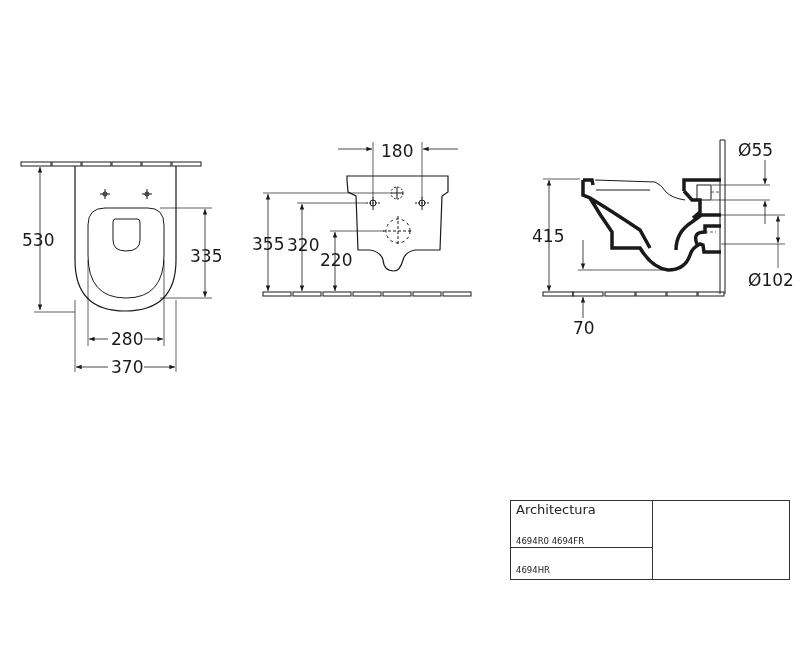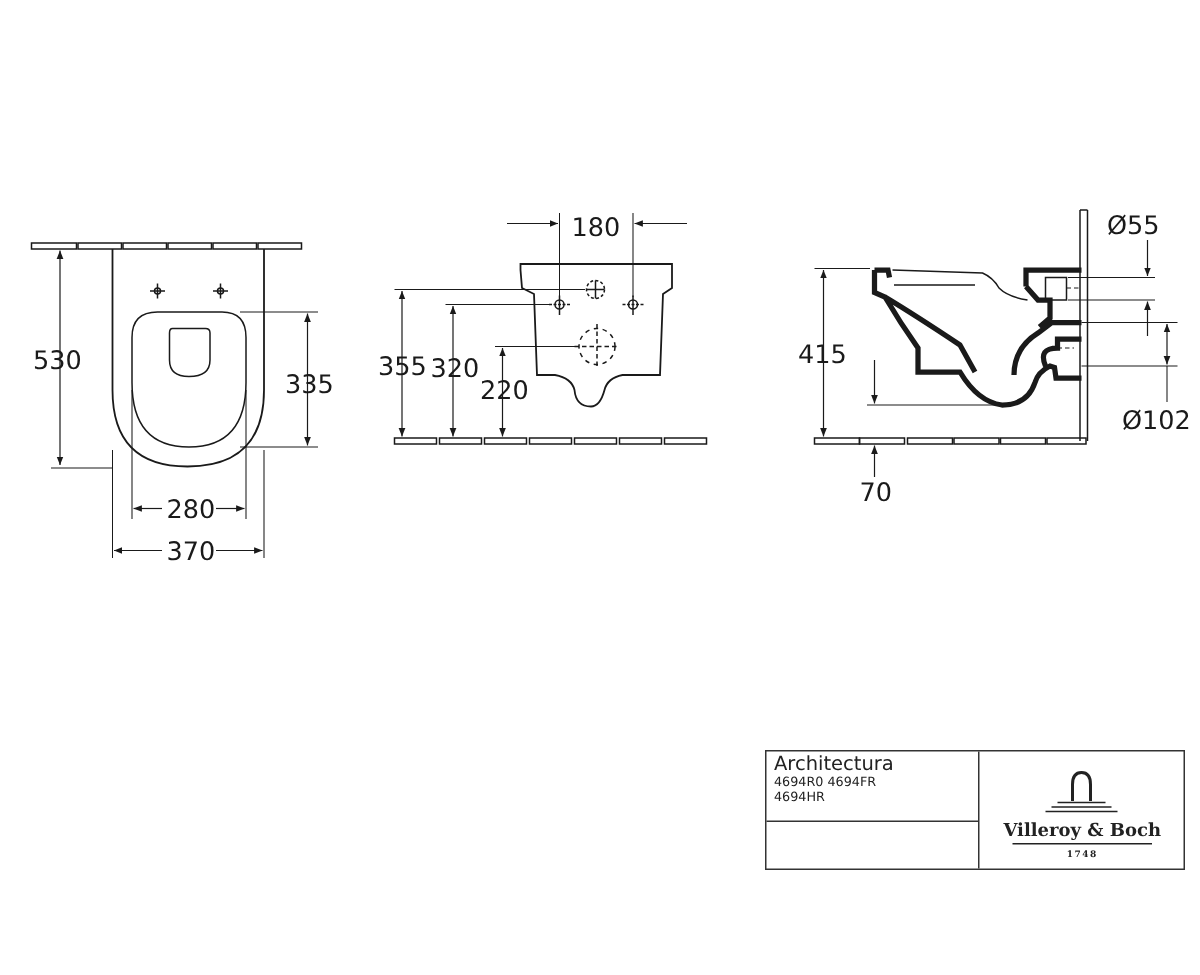--- a/index.html
+++ b/index.html
@@ -3,21 +3,21 @@
 <meta charset="utf-8">
 <style>
   html, body { margin: 0; padding: 0; background: #ffffff; }
   body { width: 800px; height: 650px; position: relative; overflow: hidden; font-family: "DejaVu Sans", sans-serif; }
   #drawing { position: absolute; left: 0; top: 0; width: 800px; height: 650px; }
   .dim-text { font-family: "DejaVu Sans", sans-serif; font-size: 17px; fill: #1a1a1a; }
   .title-block { position: absolute; left: 510px; top: 500px; width: 280px; height: 80px; border: 1px solid #333; box-sizing: border-box; }
   .tb-left { position: absolute; left: 0; top: 0; width: 142px; height: 100%; border-right: 1px solid #333; box-sizing: border-box; }
   .tb-top { position: absolute; left: 0; top: 0; width: 100%; height: 47px; border-bottom: 1px solid #333; box-sizing: border-box; padding: 2px 0 0 5px; }
   .tb-name { font-family: "DejaVu Sans", sans-serif; font-size: 13px; color: #222; line-height: 14px; }
-  .tb-codes { font-family: "DejaVu Sans", sans-serif; font-size: 8.5px; color: #222; line-height: 10px; }
+  .tb-codes { font-family: "DejaVu Sans", sans-serif; font-size: 8.5px; color: #222; line-height: 10px; margin-top: 19px; }
   .tb-bottom { position: absolute; left: 0; top: 47px; width: 100%; height: 32px; padding: 10px 0 0 5px; box-sizing: border-box; font-family: "DejaVu Sans", sans-serif; font-size: 10px; color: #222; }
   .tb-logo { position: absolute; left: 142px; top: 0; width: 137px; height: 100%; }
   .brand { position: absolute; left: 0; top: 45px; width: 100%; text-align: center; font-family: "DejaVu Serif", serif; font-weight: bold; font-size: 12px; color: #222; }
   .brand-line { position: absolute; left: 22px; top: 61px; width: 93px; height: 1px; background: #222; }
   .year { position: absolute; left: 0; top: 65px; width: 100%; text-align: center; font-family: "DejaVu Serif", serif; font-weight: bold; font-size: 6px; color: #222; letter-spacing: 1px; }
 </style>
 </head>
 <body>
 
 <svg id="drawing" viewBox="0 0 800 650" xmlns="http://www.w3.org/2000/svg">
@@ -167,24 +167,13 @@
 </svg>
 
 <div class="title-block">
   <div class="tb-left">
     <div class="tb-top">
       <div class="tb-name">Architectura</div>
       <div class="tb-codes">4694R0 4694FR</div>
       <div class="tb-codes">4694HR</div>
     </div>
   </div>
-  <div class="tb-logo">
-    <svg width="137" height="45" viewBox="0 0 137 45" style="position:absolute;left:0;top:0">
-      <path d="M62,33 L62,22 Q62,14 68,14 Q74,14 74,22 L74,33" fill="none" stroke="#222" stroke-width="2"></path>
-      <line x1="52" y1="34" x2="84" y2="34" stroke="#222" stroke-width="1"></line>
-      <line x1="48" y1="37" x2="88" y2="37" stroke="#222" stroke-width="1"></line>
-      <line x1="44" y1="40" x2="92" y2="40" stroke="#222" stroke-width="1"></line>
-    </svg>
-    <div class="brand">Villeroy &amp; Boch</div>
-    <div class="brand-line"></div>
-    <div class="year">1748</div>
-  </div>
 </div>
 
 </body></html>

